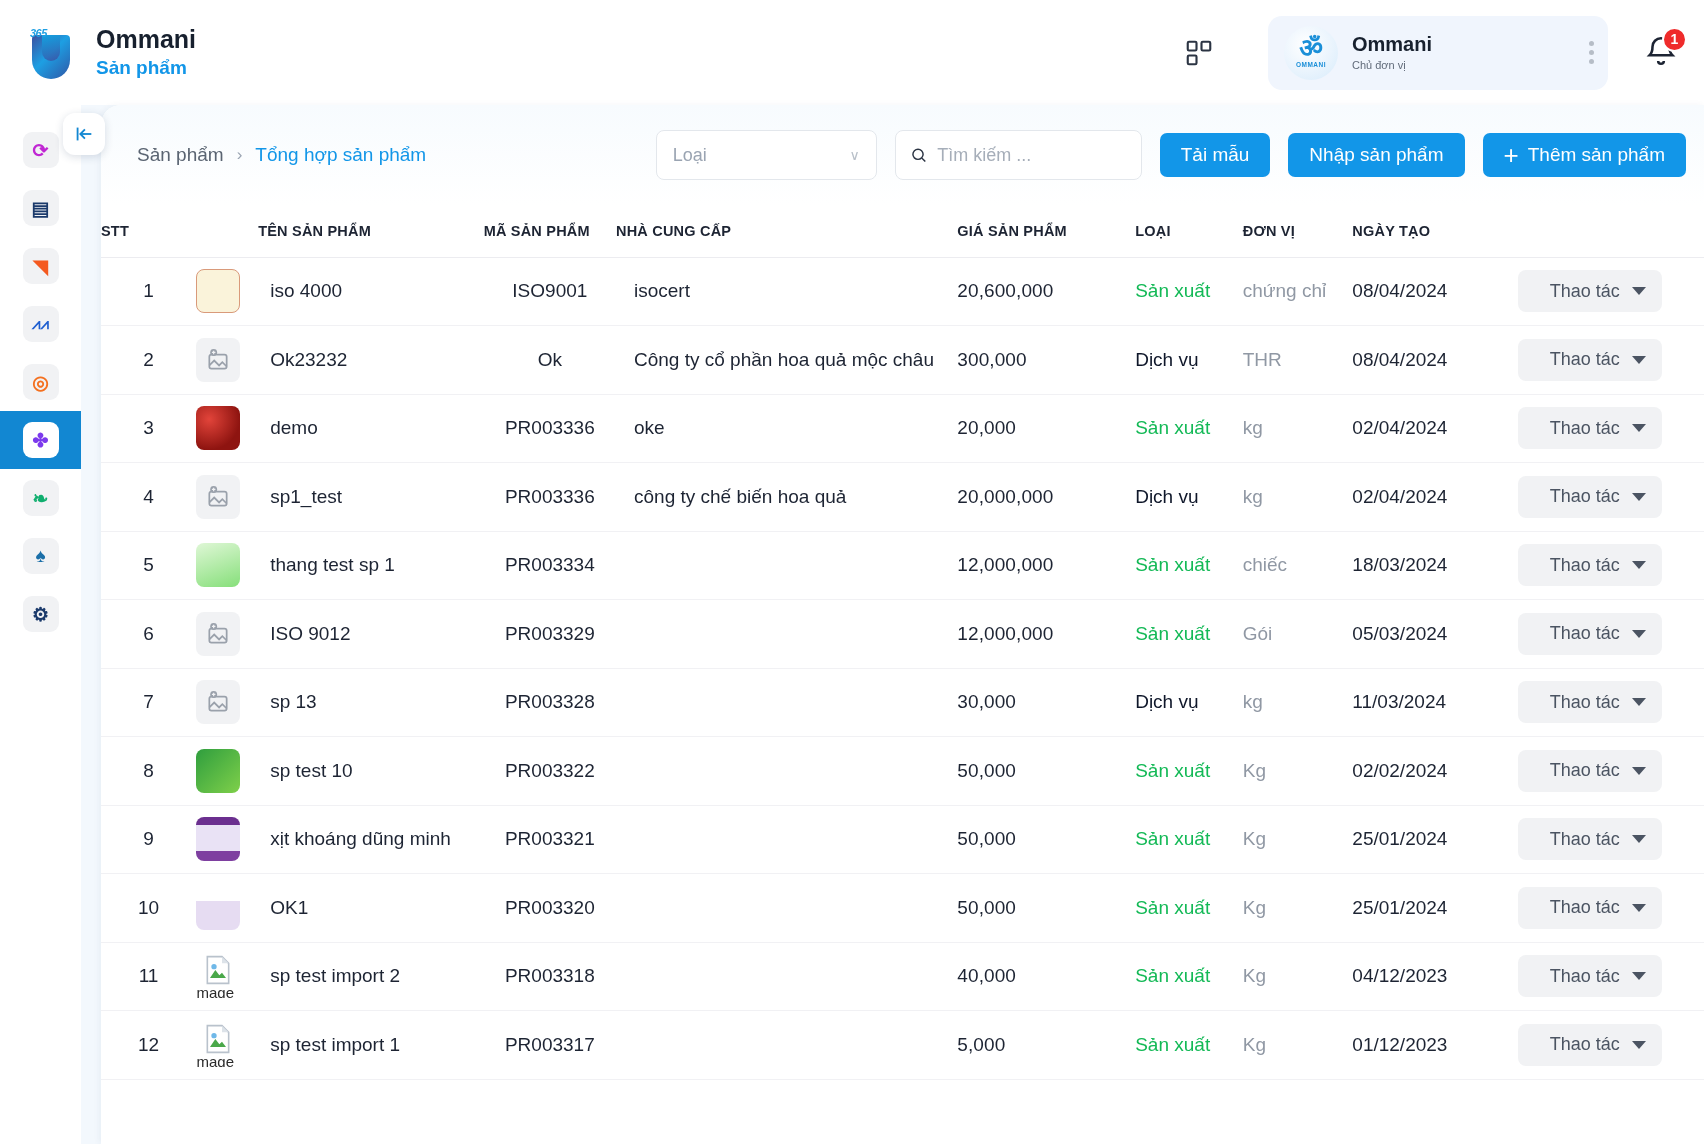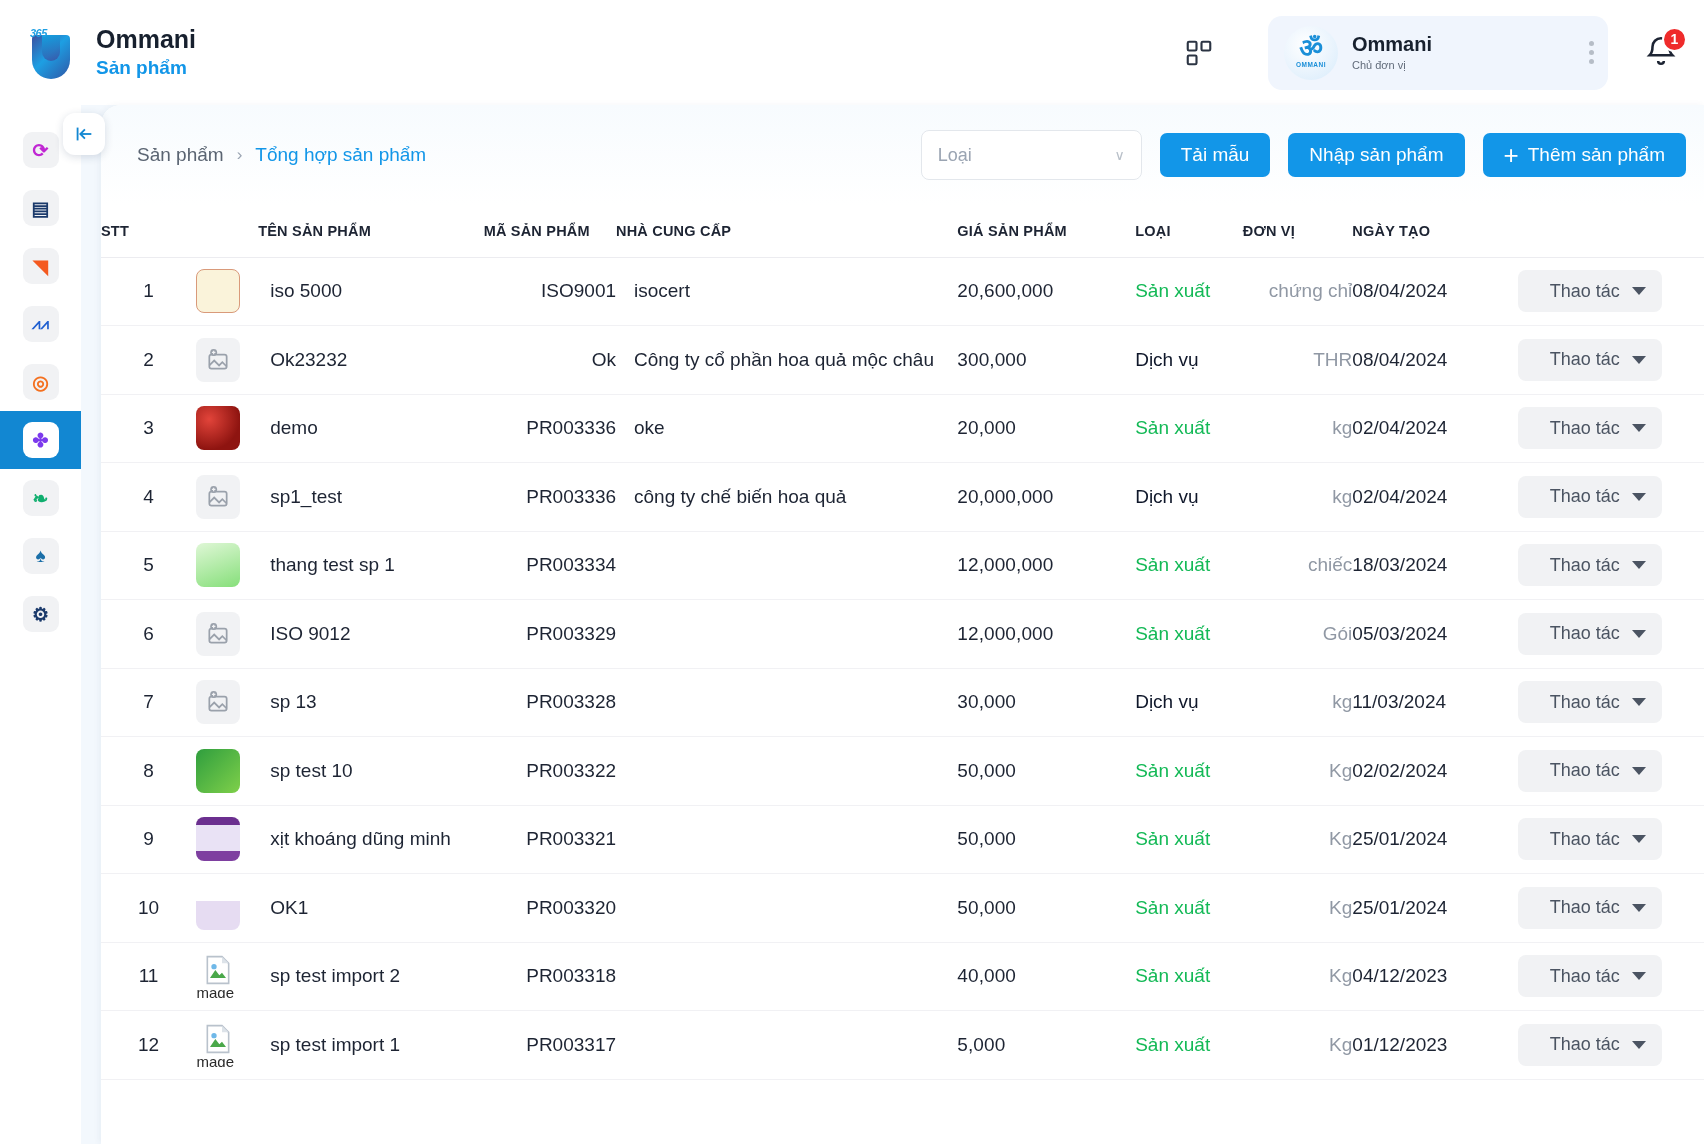--- a/index.html
+++ b/index.html
@@ -160,25 +160,25 @@
     border-bottom: 1px solid #ececf0; text-transform: uppercase;
     vertical-align: middle;
   }
   table.grid td {
     font-size: 19px; color:#1d2433; height: 68.5px;
     border-bottom: 1px solid #f1f1f4; vertical-align: middle;
   }
   .c-stt   { width: 92px;  text-align:center; }
   .c-thumb { width: 60px; }
   .c-name  { width: 218px; }
-  .c-code  { width: 128px; text-align:right; }
+  .c-code  { width: 128px; text-align:center; }
   .c-sup   { width: 330px; padding-left: 18px;}
   .c-price { width: 172px; }
   .c-type  { width: 104px; }
-  .c-unit  { width: 106px; text-align:right; }
+  .c-unit  { width: 106px; text-align:left; }
   .c-date  { width: 160px; }
   .c-act   { width: 180px; }
 
   thead .c-sup { padding-left: 18px; }
   thead .c-code { text-align:right; }
   thead .c-unit { text-align:center; }
 
   .thumb {
     width: 44px; height: 44px; border-radius: 8px; overflow:hidden;
     display:flex; align-items:center; justify-content:center;
@@ -294,20 +294,27 @@
         <span class="crumb-sep">›</span>
         <span class="crumb-cur">Tổng hợp sản phẩm</span>
       </div>
 
       <div class="tb-right">
         <div class="select-loai">
           <span>Loại</span>
           <span class="chev">∨</span>
         </div>
 
+        <div class="search-box">
+          <svg viewBox="0 0 24 24" width="20" height="20" fill="none" stroke="#2b3443" stroke-width="2">
+            <circle cx="11" cy="11" r="7"></circle>
+              <path d="M16.5 16.5 L21 21"></path>
+          </svg>
+          <input type="text" placeholder="Tìm kiếm ..." style="">
+        </div>
 
         <button class="btn">Tải mẫu</button>
         <button class="btn">Nhập sản phẩm</button>
         <button class="btn">
           <span class="plus">+</span>
           <span>Thêm sản phẩm</span>
         </button>
       </div>
     </div>
 
@@ -326,21 +333,21 @@
             <th class="c-date">NGÀY TẠO</th>
             <th class="c-act"></th>
           </tr>
         </thead>
         <tbody id="tbody">
             <tr>
               <td class="c-stt">1</td>
               <td class="c-thumb">
                 <div class="thumb" style="background:#faf3da;border:1.5px solid #d99a7a;"></div>
               </td>
-              <td class="c-name"><span class="name-cell">iso 5000</span></td>
+              <td class="c-name"><span class="name-cell">iso 4000</span></td>
               <td class="c-code">ISO9001</td>
               <td class="c-sup">isocert</td>
               <td class="c-price"><span class="price">20,600,000</span></td>
               <td class="c-type"><span class="type-prod">Sản xuất</span></td>
               <td class="c-unit"><span class="unit">chứng chỉ</span></td>
               <td class="c-date"><span class="date">08/04/2024</span></td>
               <td class="c-act">
                 <button class="act-btn">
                   <span>Thao tác</span>
                   <span class="caret"></span>

